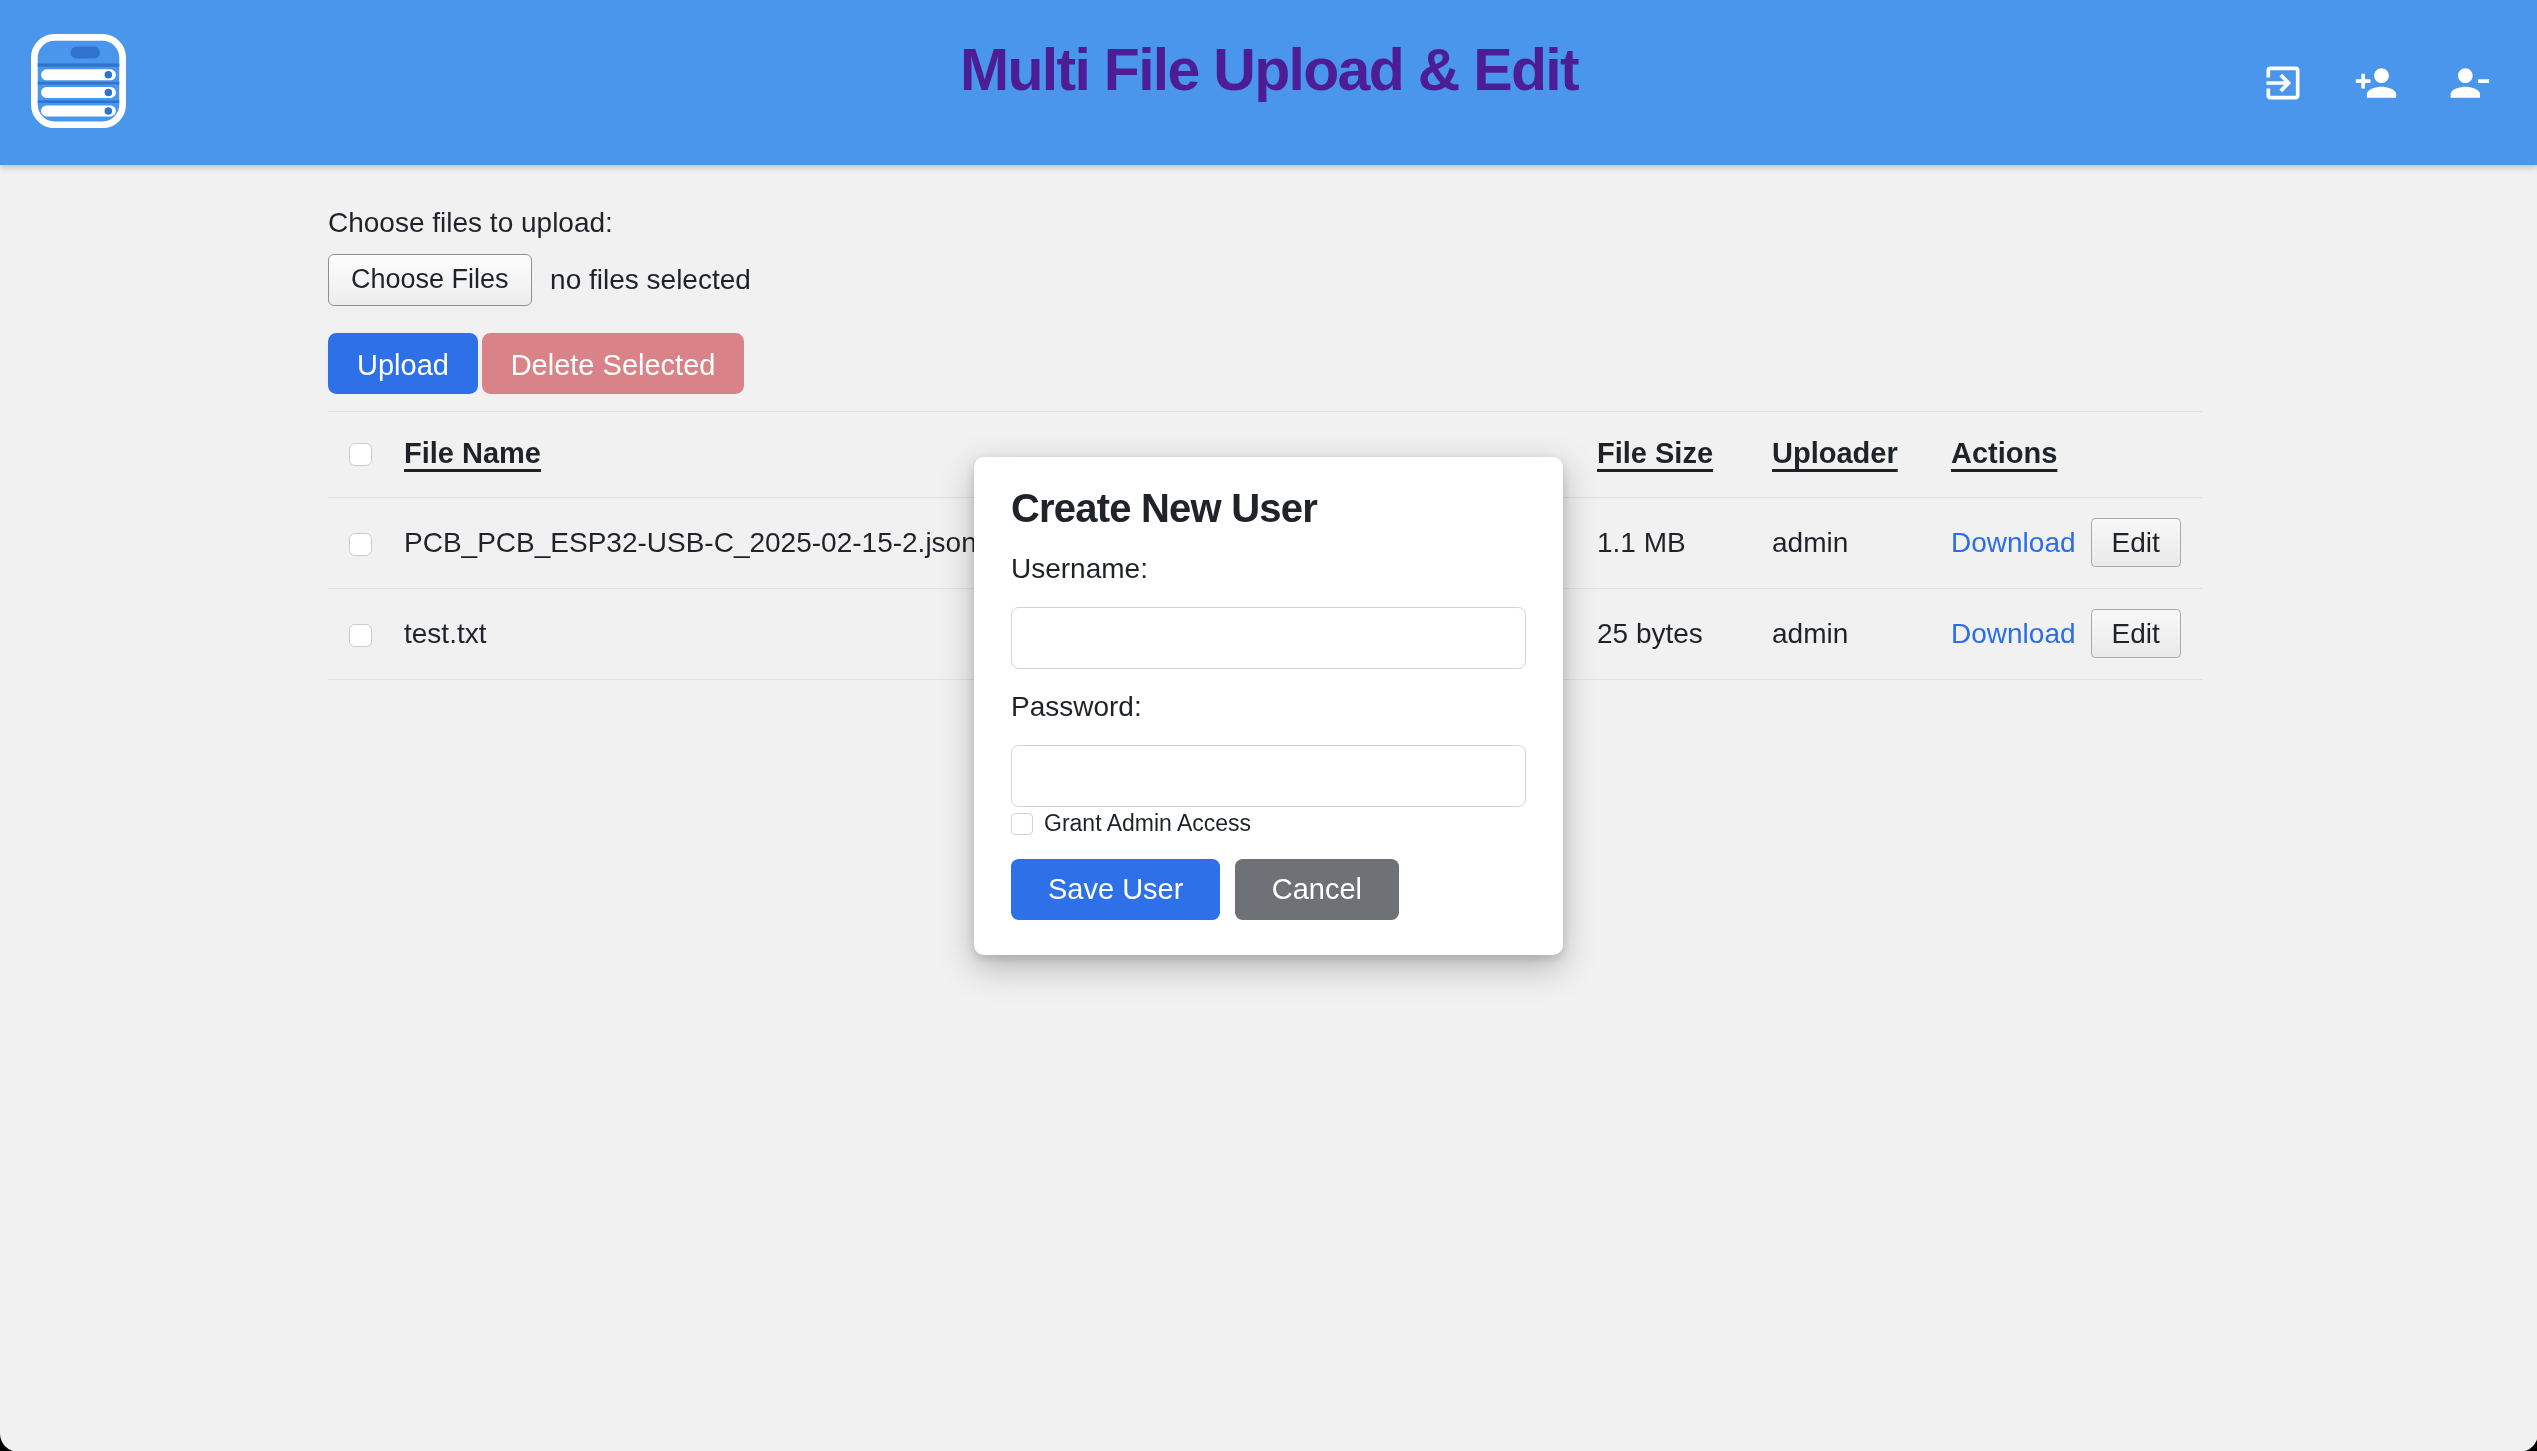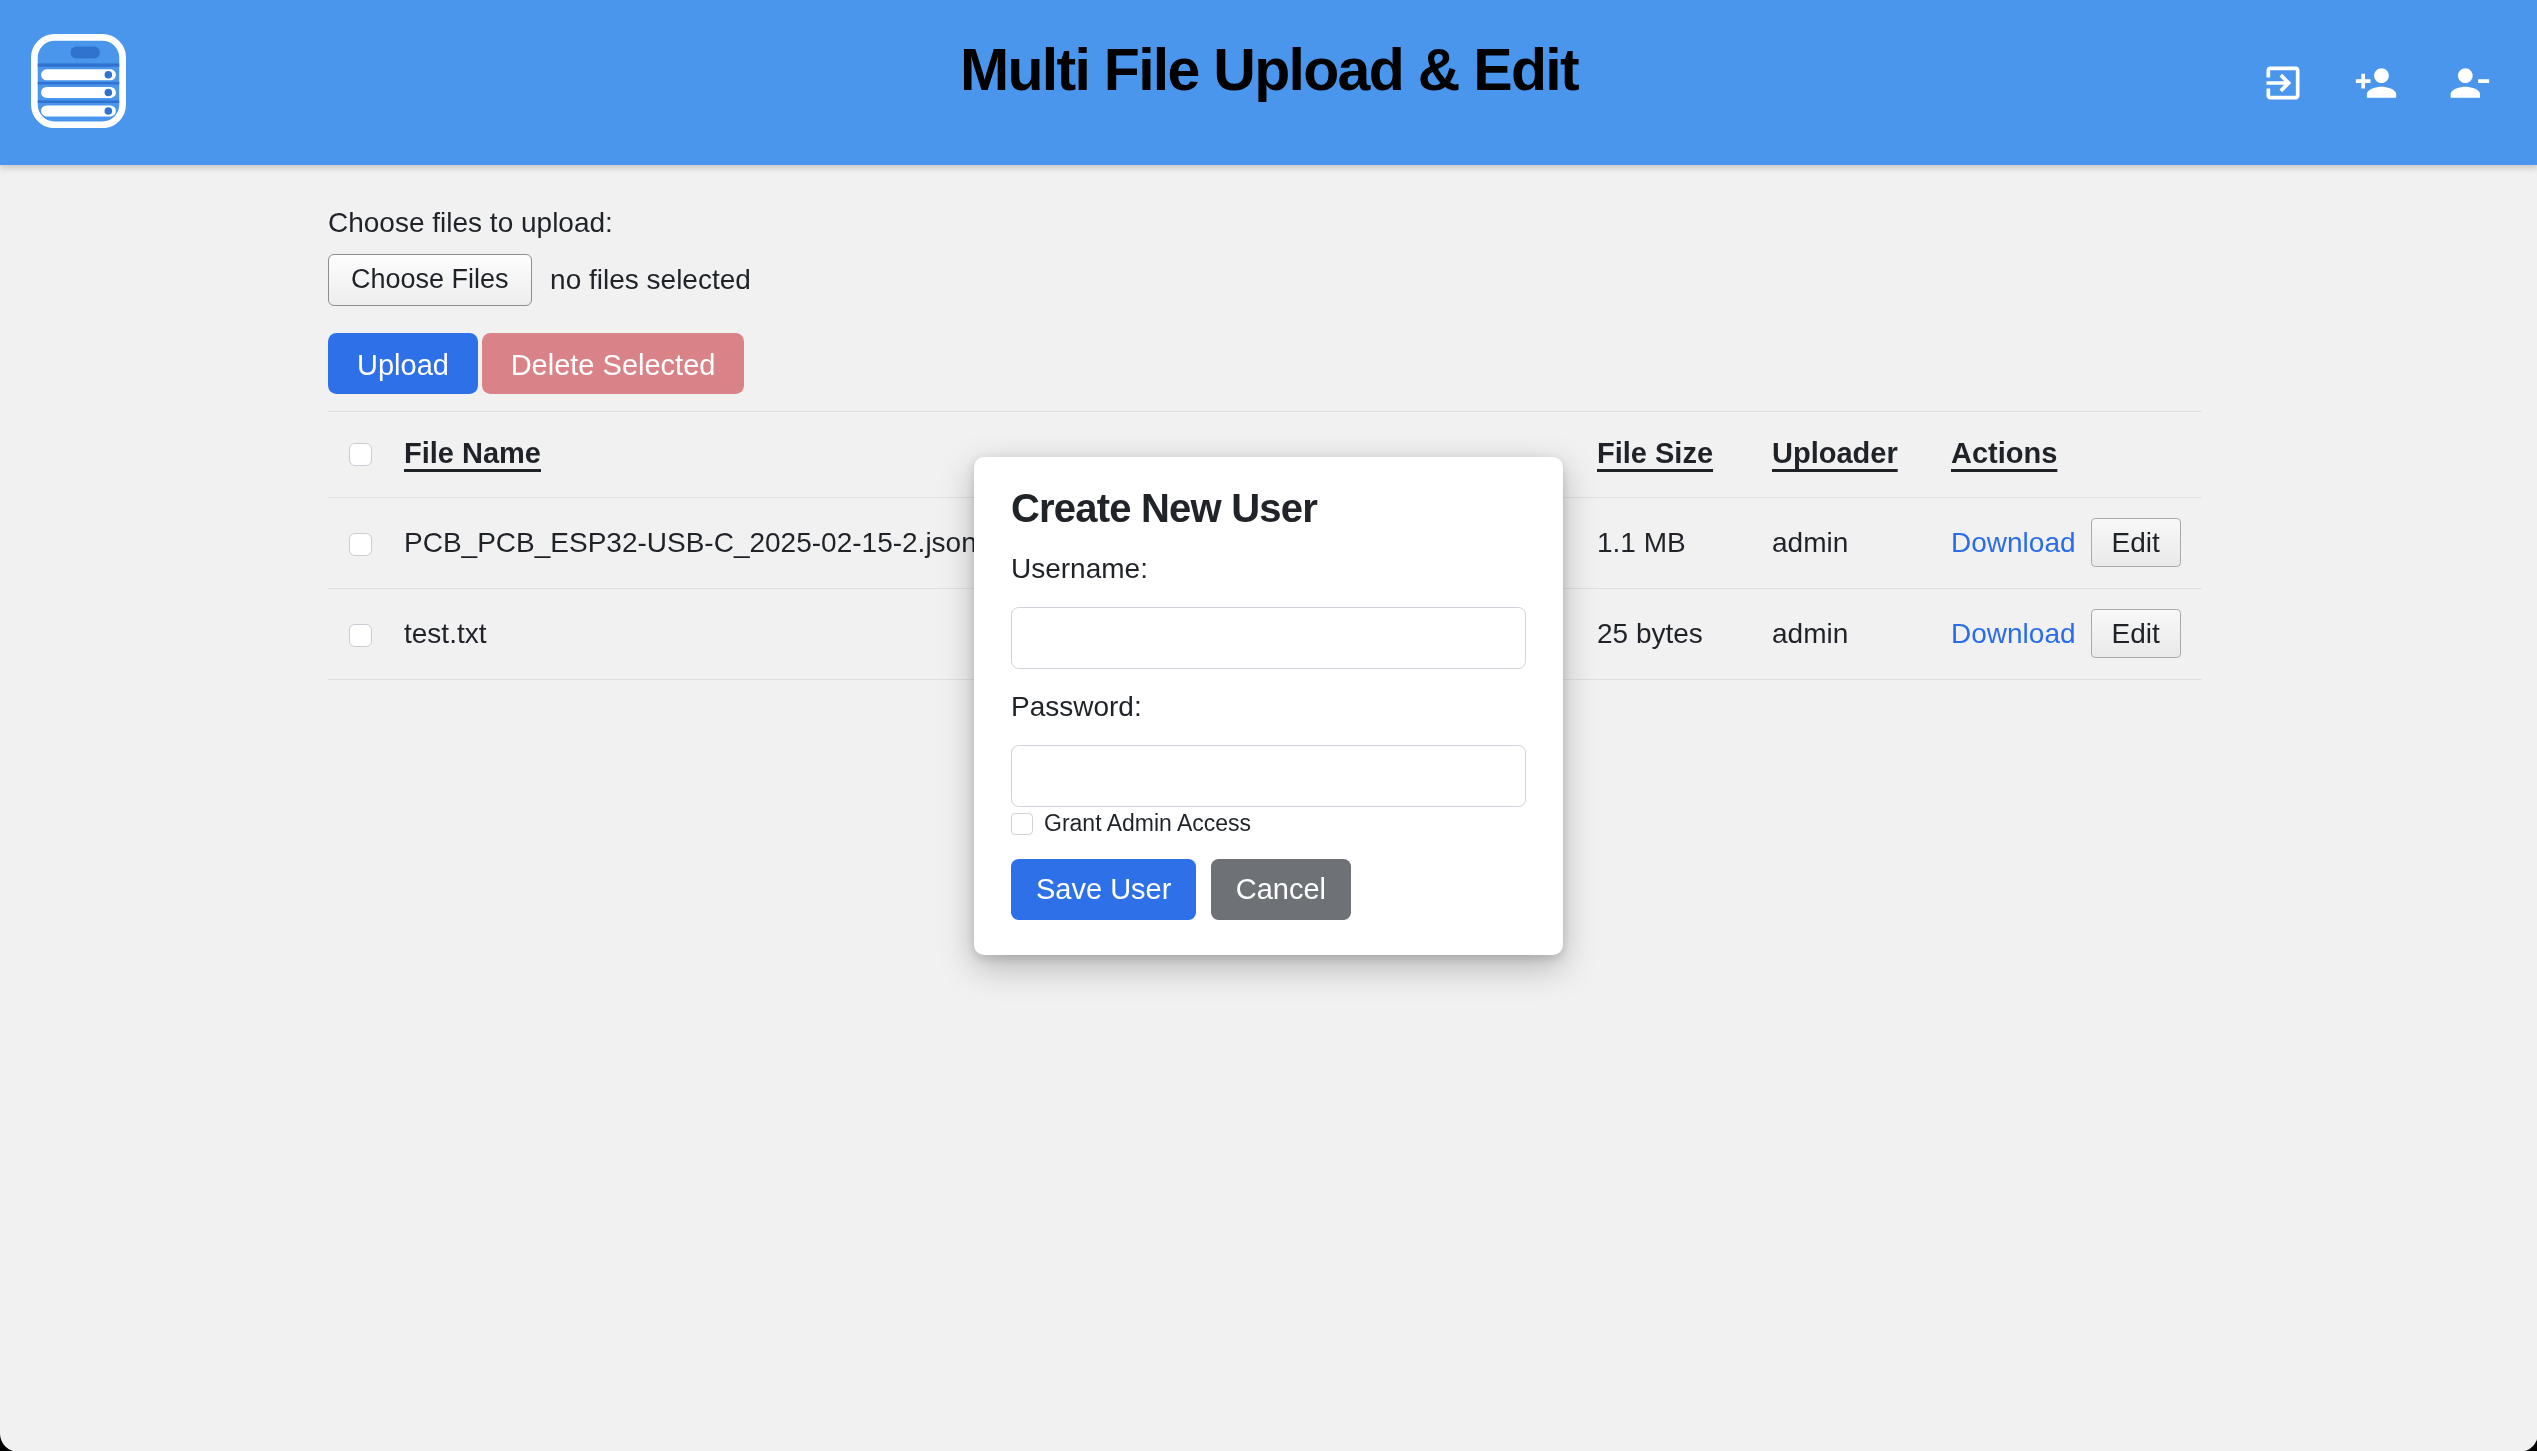--- a/index.html
+++ b/index.html
@@ -15,21 +15,21 @@
 
   
   .app-header {
     position:absolute; top:0; left:0; right:0; height:165px;
     background:#4a96ec; box-shadow:0 2.5px 5.9px rgba(0,0,0,.18);
   }
   .logo { position:absolute; left:31px; top:34px; width:95px; height:94px; cursor:pointer; }
   .app-title {
     position:absolute; left:0; right:0; top:0; height:140px; margin:0;
     display:flex; align-items:center; justify-content:center;
-    font-size:59px; font-weight:bold; color:#000000; letter-spacing:-1.7px;
+    font-size:59px; font-weight:bold; color:#4c1d95; letter-spacing:-1.7px;
   }
   .header-actions {
     position:absolute; right:47px; top:0; height:165px;
     display:flex; align-items:center; gap:49px;
   }
   .hicon { background:none; border:none; padding:0; width:44px; height:44px; cursor:pointer; }
   .hicon svg { width:44px; height:44px; fill:#fff; display:block; }
 
   
   .container { position:absolute; left:328px; top:165px; width:1873px; }
@@ -94,21 +94,21 @@
     display:block; width:100%; height:62px; margin-top:22px;
     border:1.7px solid #ced3da; border-radius:7.6px; background:#fff;
     font-family:inherit; font-size:28px; padding:0 17px;
   }
   .chk-row { margin-top:3px; display:flex; align-items:center; font-size:23px; }
   .modal-check {
     width:22px; height:22px; border:1.7px solid #cfd2d8; border-radius:4.2px;
     background:#fff; margin-right:11px; flex:0 0 auto; cursor:pointer;
   }
   .modal-buttons { margin-top:22px; display:flex; gap:14.3px; }
-  .modal-buttons .btn { border-radius:7.6px; padding:0 25px; }
+  .modal-buttons .btn { border-radius:7.6px; padding:0 37px; }
 </style>
 </head>
 <body>
 
 <div class="window">
 
   <header class="app-header">
     <div class="logo">
       <svg viewBox="0 0 113 112" xmlns="http://www.w3.org/2000/svg">
         <rect x="4" y="4" width="105" height="104" rx="24" fill="#4a96ec" stroke="#ffffff" stroke-width="8"></rect>

